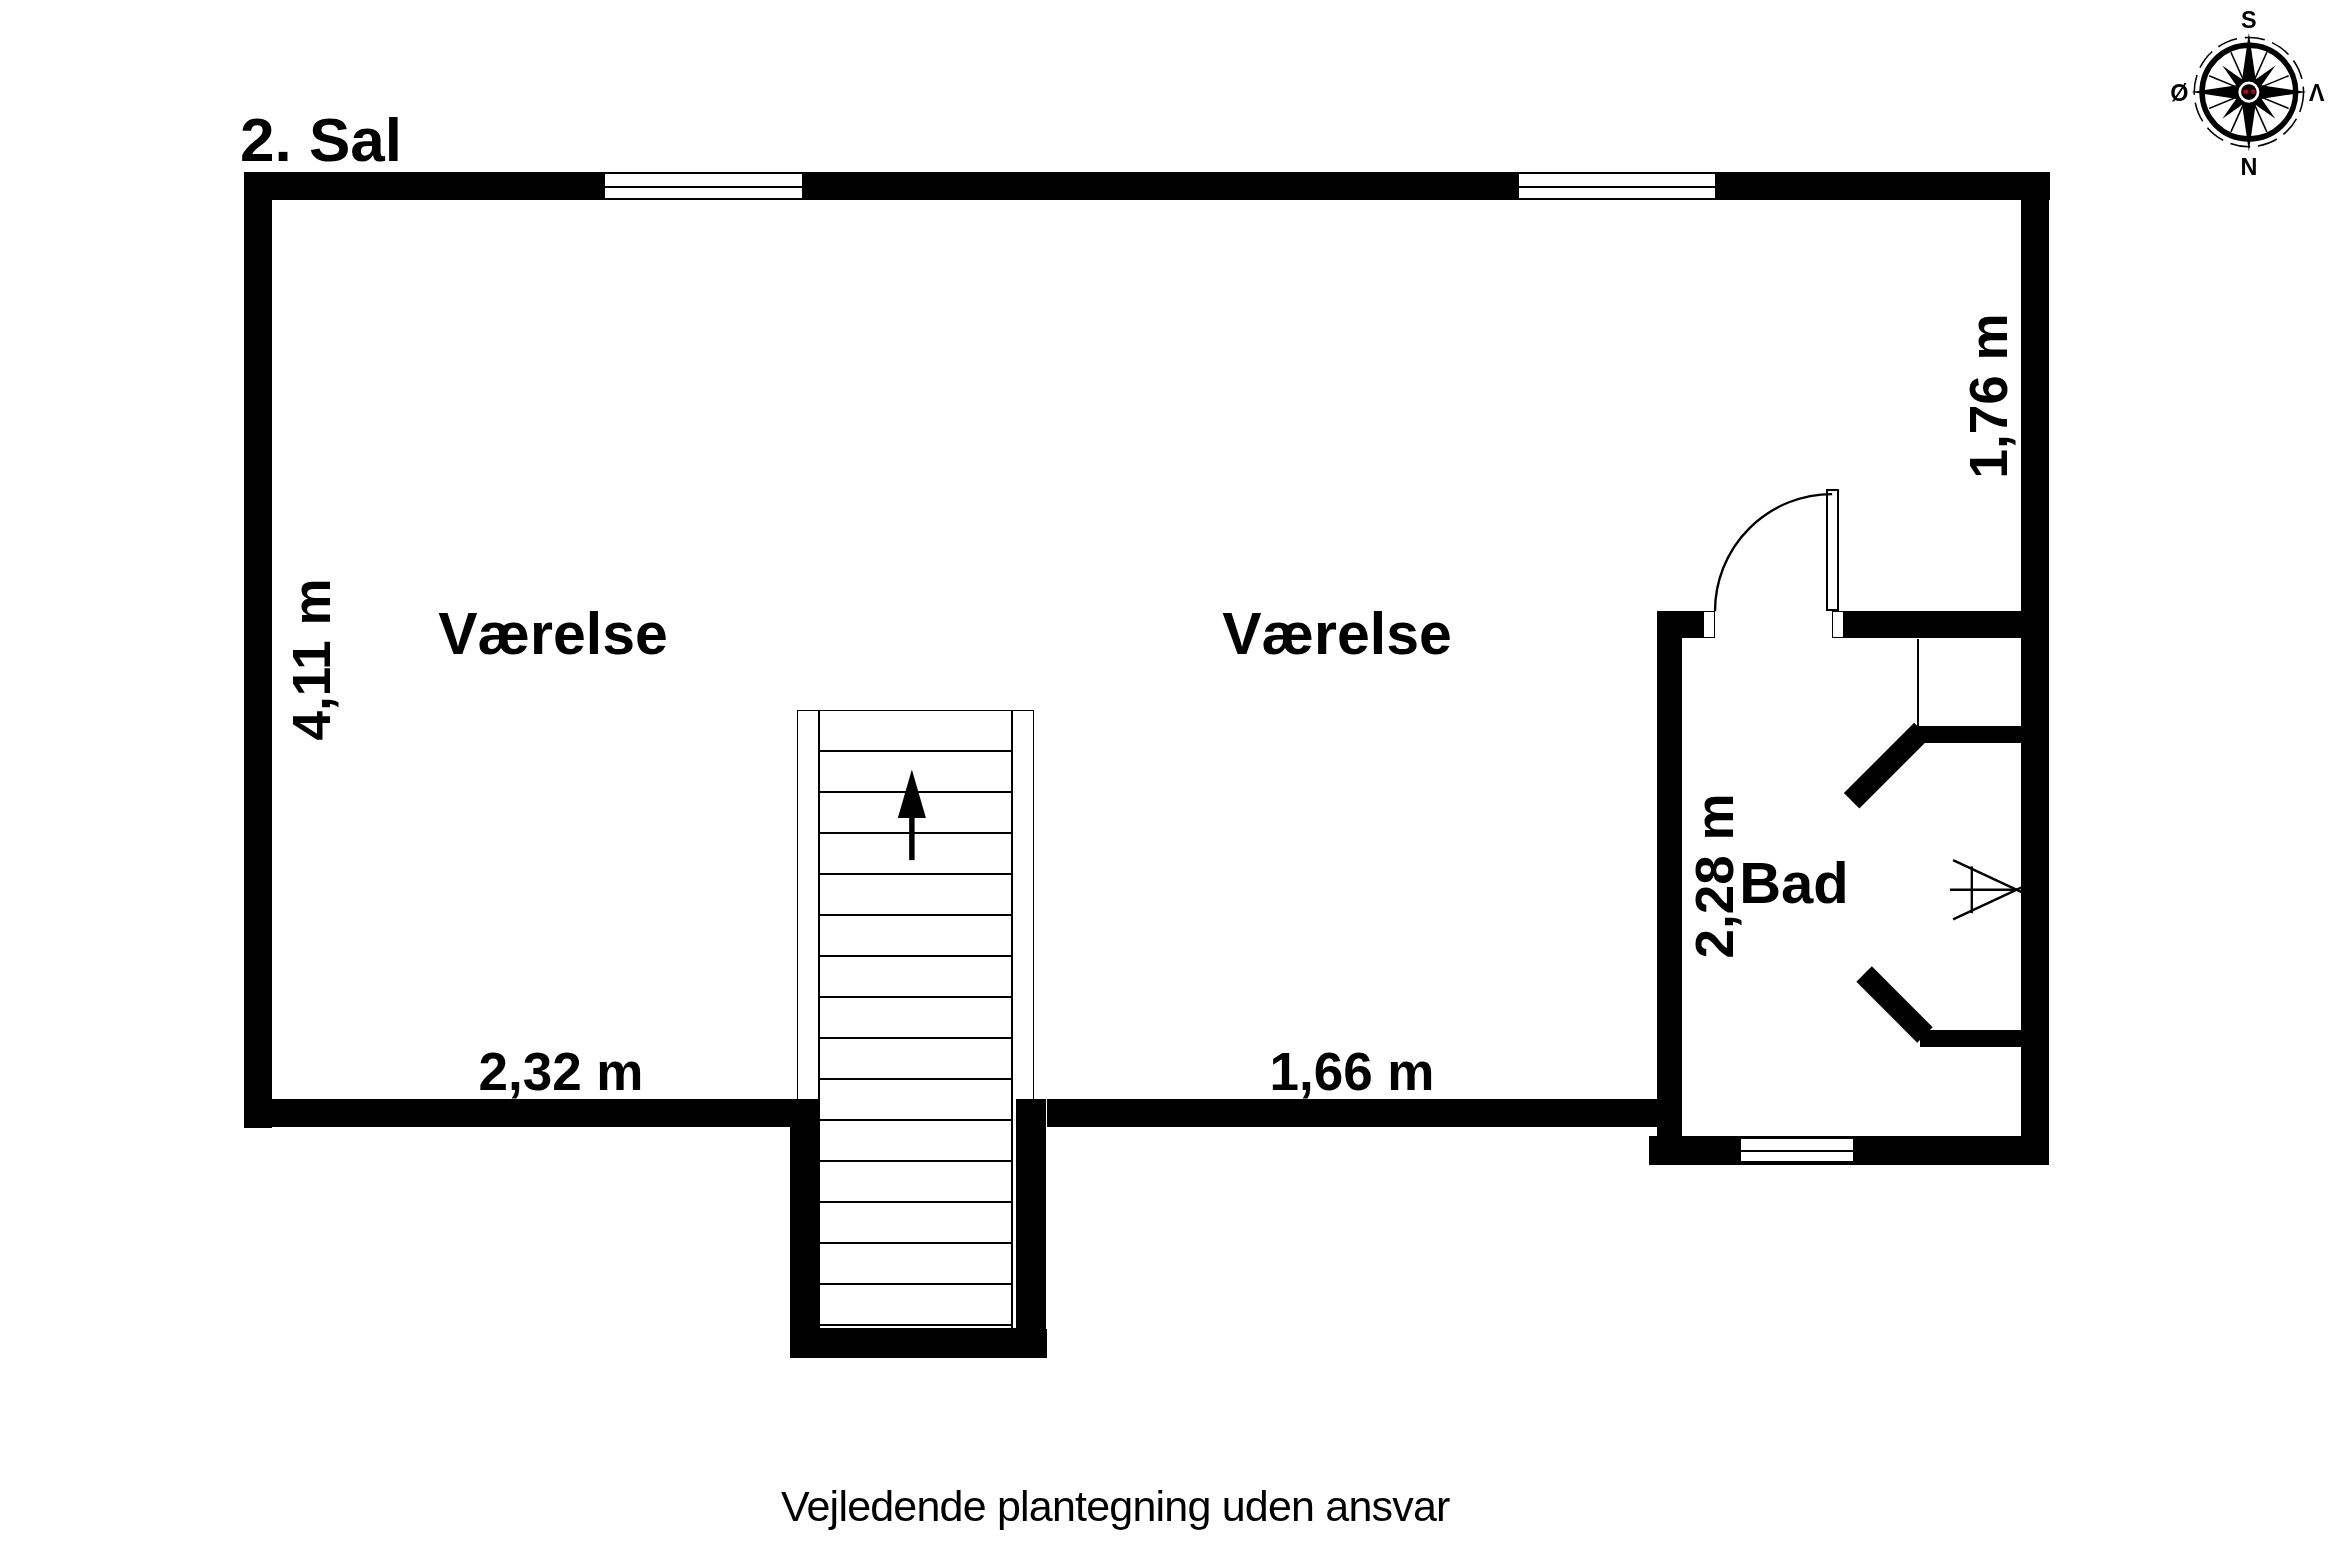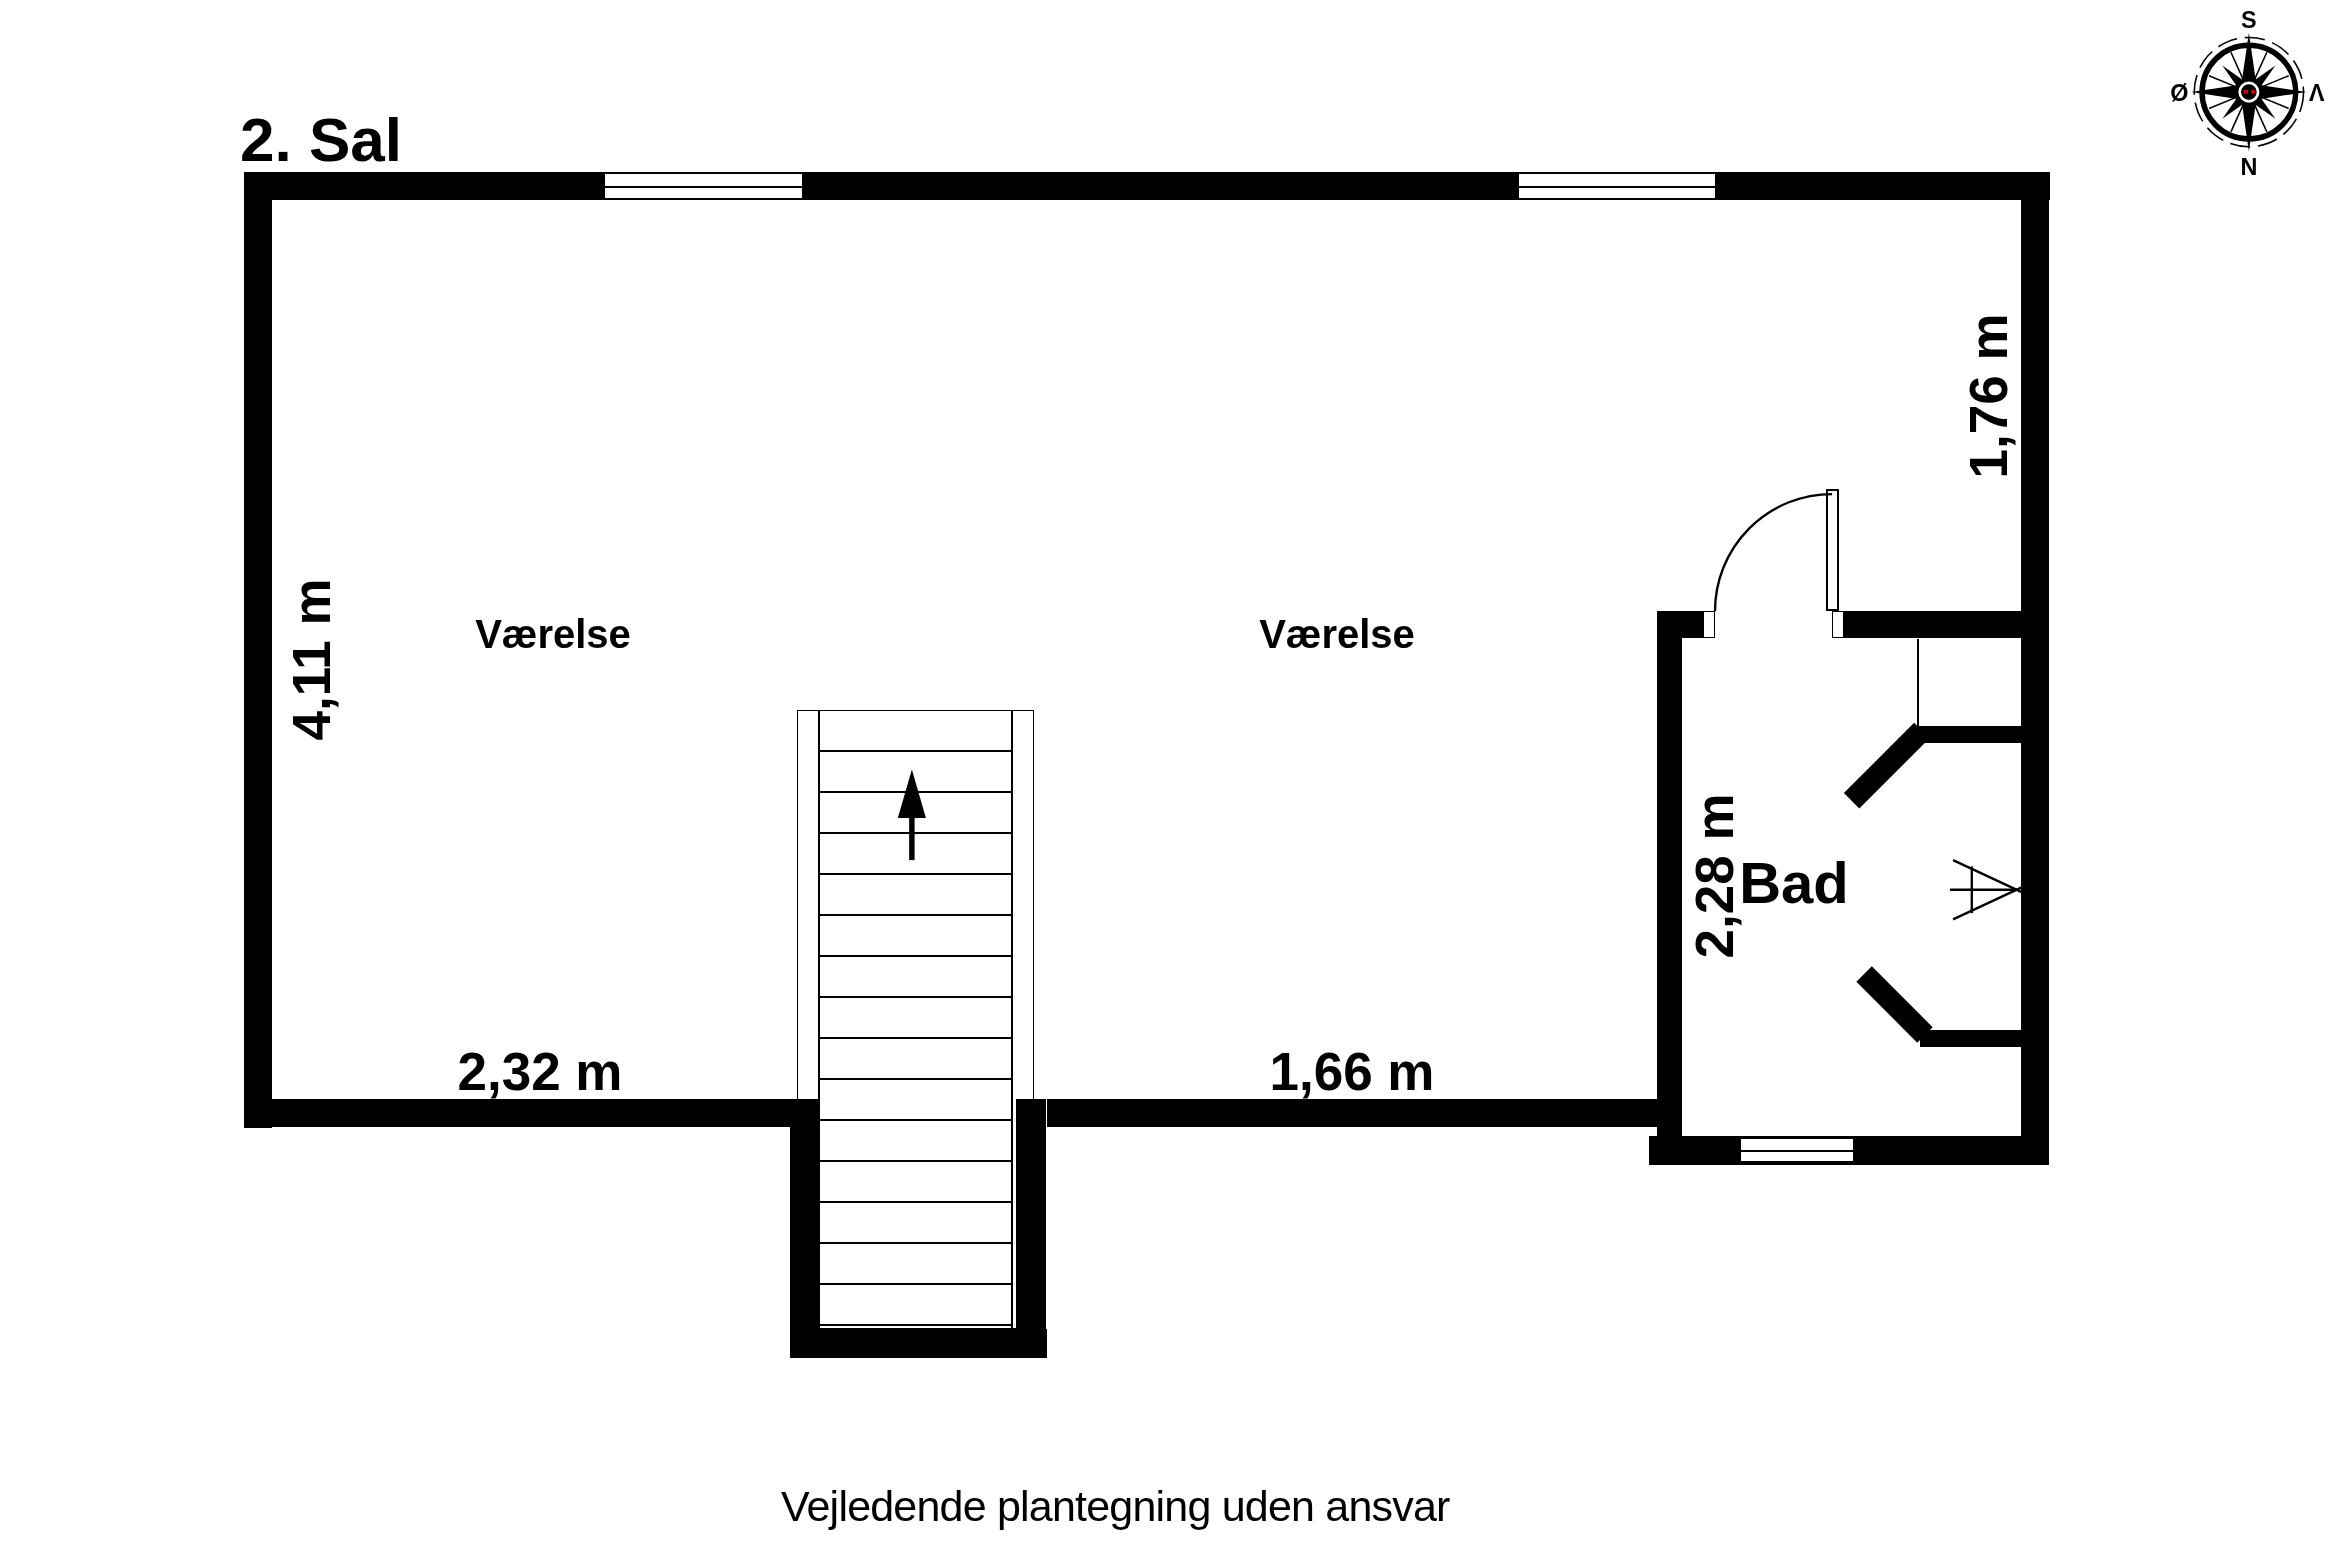--- a/index.html
+++ b/index.html
@@ -5,21 +5,21 @@
   html,body{margin:0;padding:0;background:#ffffff;width:2342px;height:1561px;
     font-family:"Liberation Sans",sans-serif;}
   #plan{position:relative;width:2342px;height:1561px;background:#fff;overflow:hidden;}
   .wall{position:absolute;background:#000;}
   .window{position:absolute;background:#fff;border:2.3px solid #000;box-sizing:border-box;}
   .window .pane-split{position:absolute;left:-0.8px;right:-0.8px;top:50%;height:0;
     border-top:2.3px solid #000;}
   .jamb{position:absolute;background:#fff;border:1.6px solid #000;box-sizing:border-box;}
   .door-leaf{position:absolute;background:#fff;border:2.3px solid #000;box-sizing:border-box;}
   .label{position:absolute;color:#000;font-weight:bold;text-align:center;white-space:nowrap;}
-  .room-label{font-size:40px;line-height:62px;}
+  .room-label{font-size:59px;line-height:62px;}
   .dim-label{font-size:53px;line-height:55px;}
   .rot{transform:rotate(-90deg);}
   #title{position:absolute;left:240px;top:104px;font-size:62px;font-weight:bold;color:#000;text-align:right;}
   #staircase{position:absolute;left:797px;top:710px;width:237px;height:619px;
     background:#fff;border:1.6px solid #000;box-sizing:border-box;}
   #stair-treads{position:absolute;left:21px;top:0;width:193px;height:100%;
     background:repeating-linear-gradient(to bottom,#ffffff 0px,#ffffff 39px,#000000 39px,#000000 41px);}
   .stair-rail{position:absolute;top:0;width:1.6px;height:100%;background:#000;}
   #caption{position:absolute;left:781px;top:1482px;width:781px;text-align:left;
     font-size:43px;letter-spacing:-0.8px;color:#000;}
@@ -42,21 +42,21 @@
   #shower-partition-line{left:1917px;top:639px;width:2.3px;height:89px;}
   #window-top-1{left:603px;top:172px;width:201px;height:28px;}
   #window-top-2{left:1517px;top:172px;width:200px;height:28px;}
   #window-bath{left:1739px;top:1137px;width:116px;height:26px;}
   #door-jamb-left{left:1703px;top:611px;width:11.7px;height:27px;}
   #door-jamb-right{left:1832px;top:611px;width:11.7px;height:27px;}
   #bath-door-leaf{left:1826px;top:489px;width:12.5px;height:122px;}
   #room-label-1{left:397px;top:603px;width:312px;}
   #room-label-2{left:1181px;top:603px;width:312px;}
   #room-label-bad{left:1716px;top:854px;width:156px;font-size:58px;line-height:58px;}
-  #dim-room1-width{left:423px;top:1044px;width:234px;}
+  #dim-room1-width{left:444px;top:1044px;width:234px;}
   #dim-room2-width{left:1235px;top:1044px;width:234px;}
   #dim-left-height{left:229px;top:632px;width:164px;height:55px;line-height:55px;}
   #dim-right-height{left:1906px;top:369px;width:164px;height:55px;line-height:55px;}
   #dim-bath-width{left:1632px;top:849px;width:164px;height:55px;line-height:55px;}
 </style>
 </head>
 <body>
 
 <div id="plan">
 

